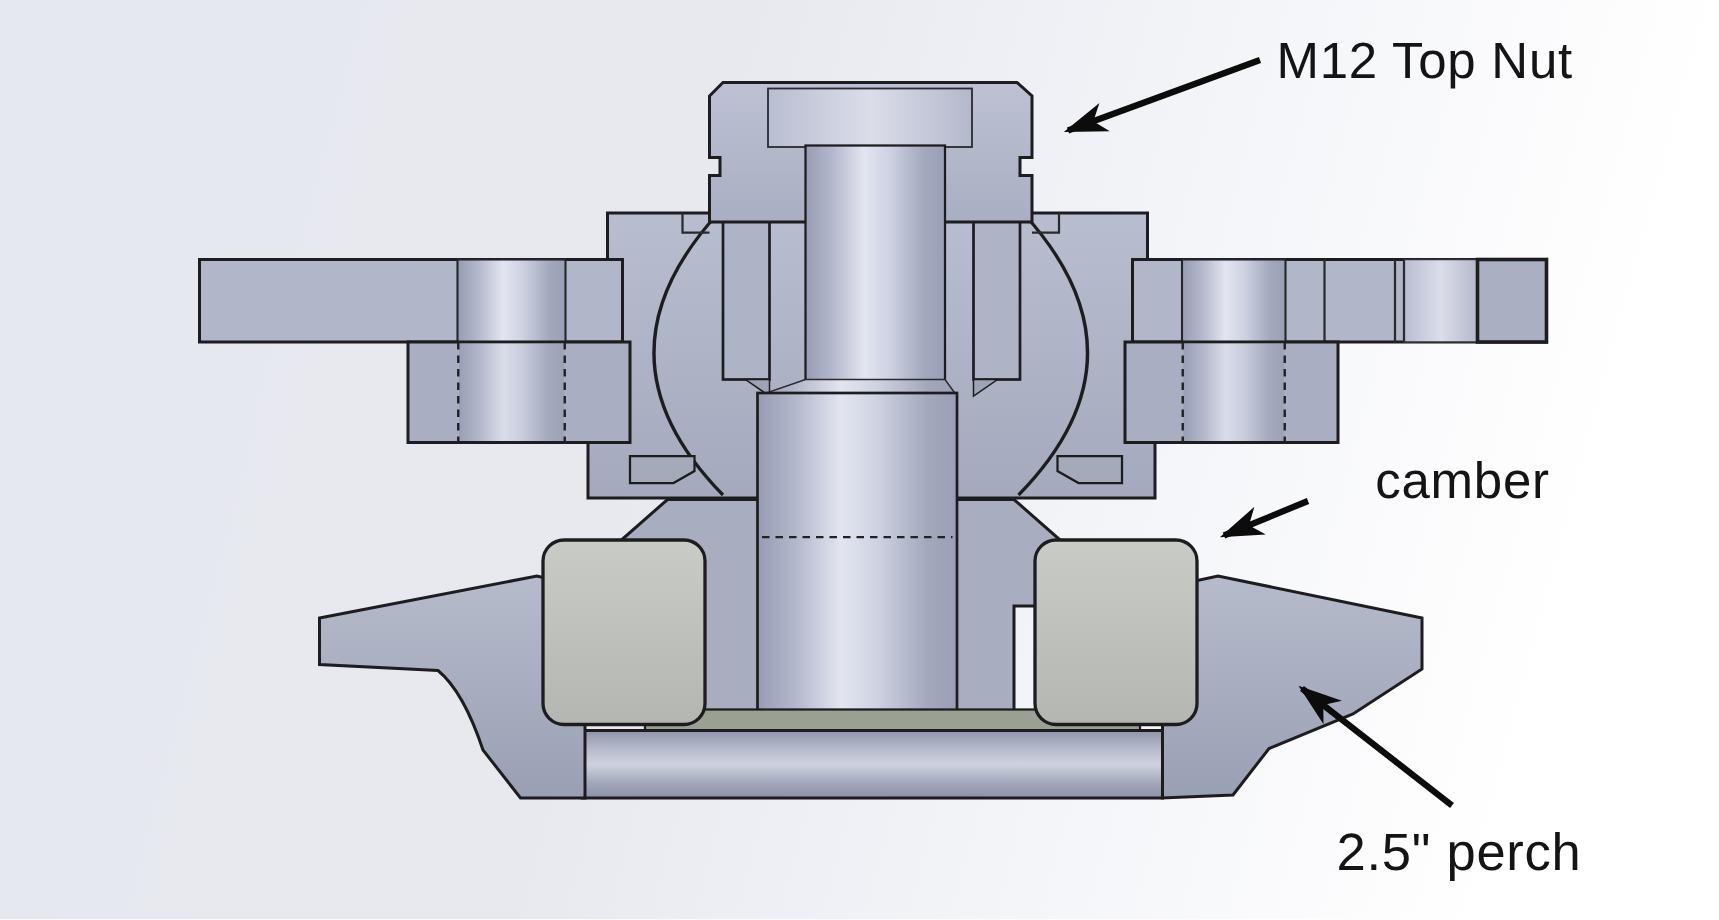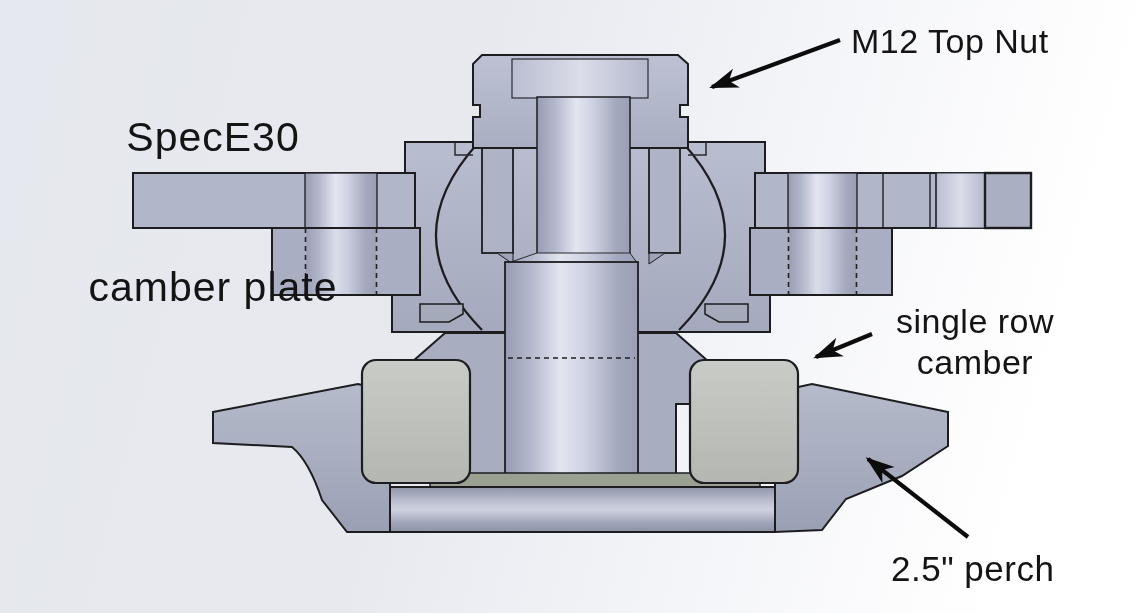--- a/index.html
+++ b/index.html
@@ -132,27 +132,22 @@
     <rect x="362" y="360" width="108" height="123" rx="14" fill="url(#gradBlock)" stroke="#1d1d20" stroke-width="2.2"></rect>
     <rect x="690" y="360" width="108" height="123" rx="14" fill="url(#gradBlock)" stroke="#1d1d20" stroke-width="2.2"></rect>
 
     <g>
       <path d="M840,40 L712,87" stroke="#0c0c0c" stroke-width="4.2" fill="none" marker-end="url(#ah)"></path>
       <path d="M872,334 L816,357" stroke="#0c0c0c" stroke-width="4.2" fill="none" marker-end="url(#ah)"></path>
       <path d="M968,537 L868,459" stroke="#0c0c0c" stroke-width="4.2" fill="none" marker-end="url(#ah)"></path>
     </g>
   </svg>
 
-  <div class="label title">
-    <div>SpecE30</div>
-    <div>camber plate</div>
-  </div>
 
   <div class="label lbl-topnut">M12 Top Nut</div>
 
   <div class="label lbl-radial">
-    <div>single row</div>
     <div>camber</div>
   </div>
 
   <div class="label lbl-perch">2.5" perch</div>
 
 </div>
 
 </body></html>

